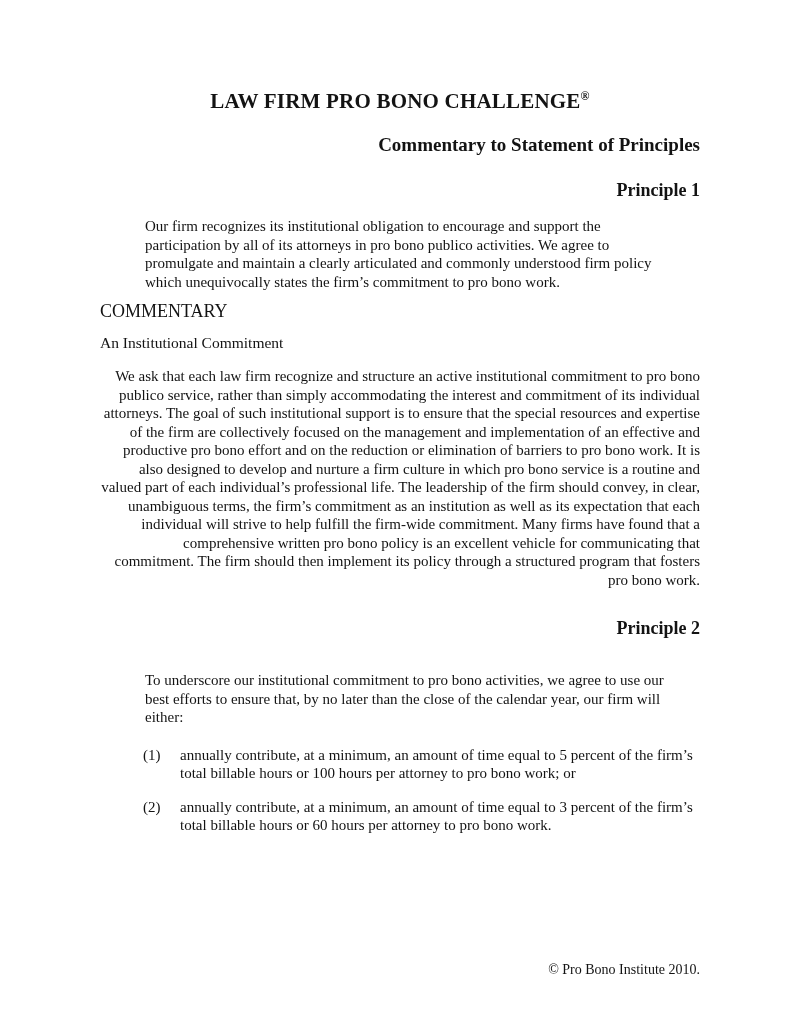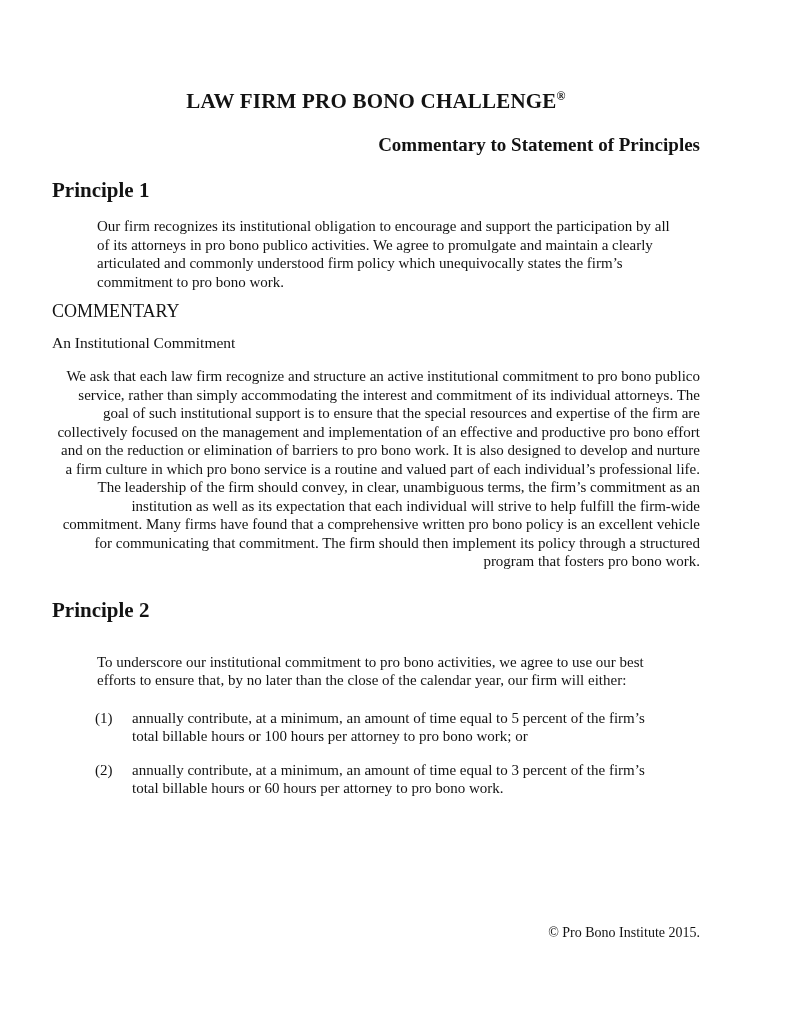--- a/index.html
+++ b/index.html
@@ -6,21 +6,21 @@
     margin: 0;
     padding: 0;
     background: #ffffff;
   }
   .page {
     position: relative;
     width: 791px;
     height: 1024px;
     margin: 0 auto;
     box-sizing: border-box;
-    padding: 89px 91px 0 52px;
+    padding: 89px 91px 0 100px;
     background: #ffffff;
     font-family: "Liberation Serif", "DejaVu Serif", serif;
     font-size: 15px;
     line-height: 18.5px;
     color: #131313;
     overflow: hidden;
   }
   .doc-title {
     margin: 0;
     text-align: center;
@@ -37,22 +37,23 @@
   .doc-subtitle {
     margin: 19px 0 0 0;
     text-align: right;
     font-weight: bold;
     font-size: 19px;
     line-height: 23px;
   }
   .sec-heading {
     margin: 25px 0 0 0;
     font-weight: bold;
-    font-size: 21px;
+    font-size: 18px;
     line-height: 19px;
+    text-align: right;
   }
   .sec-heading.p2 {
     margin-top: 30px;
   }
   .blockquote {
     margin: 17px 20px 0 45px;
   }
   .blockquote.q2 {
     margin-top: 33px;
   }
@@ -118,15 +119,15 @@
   <div class="list-item">
     <span class="list-number">(1)</span>
     <span class="list-text">annually contribute, at a minimum, an amount of time equal to 5 percent of the firm’s total billable hours or 100 hours per attorney to pro bono work; or</span>
   </div>
 
   <div class="list-item">
     <span class="list-number">(2)</span>
     <span class="list-text">annually contribute, at a minimum, an amount of time equal to 3 percent of the firm’s total billable hours or 60 hours per attorney to pro bono work.</span>
   </div>
 
-  <p class="doc-footer">© Pro Bono Institute 2015.</p>
+  <p class="doc-footer">© Pro Bono Institute 2010.</p>
 
 </div>
 
 </body></html>

